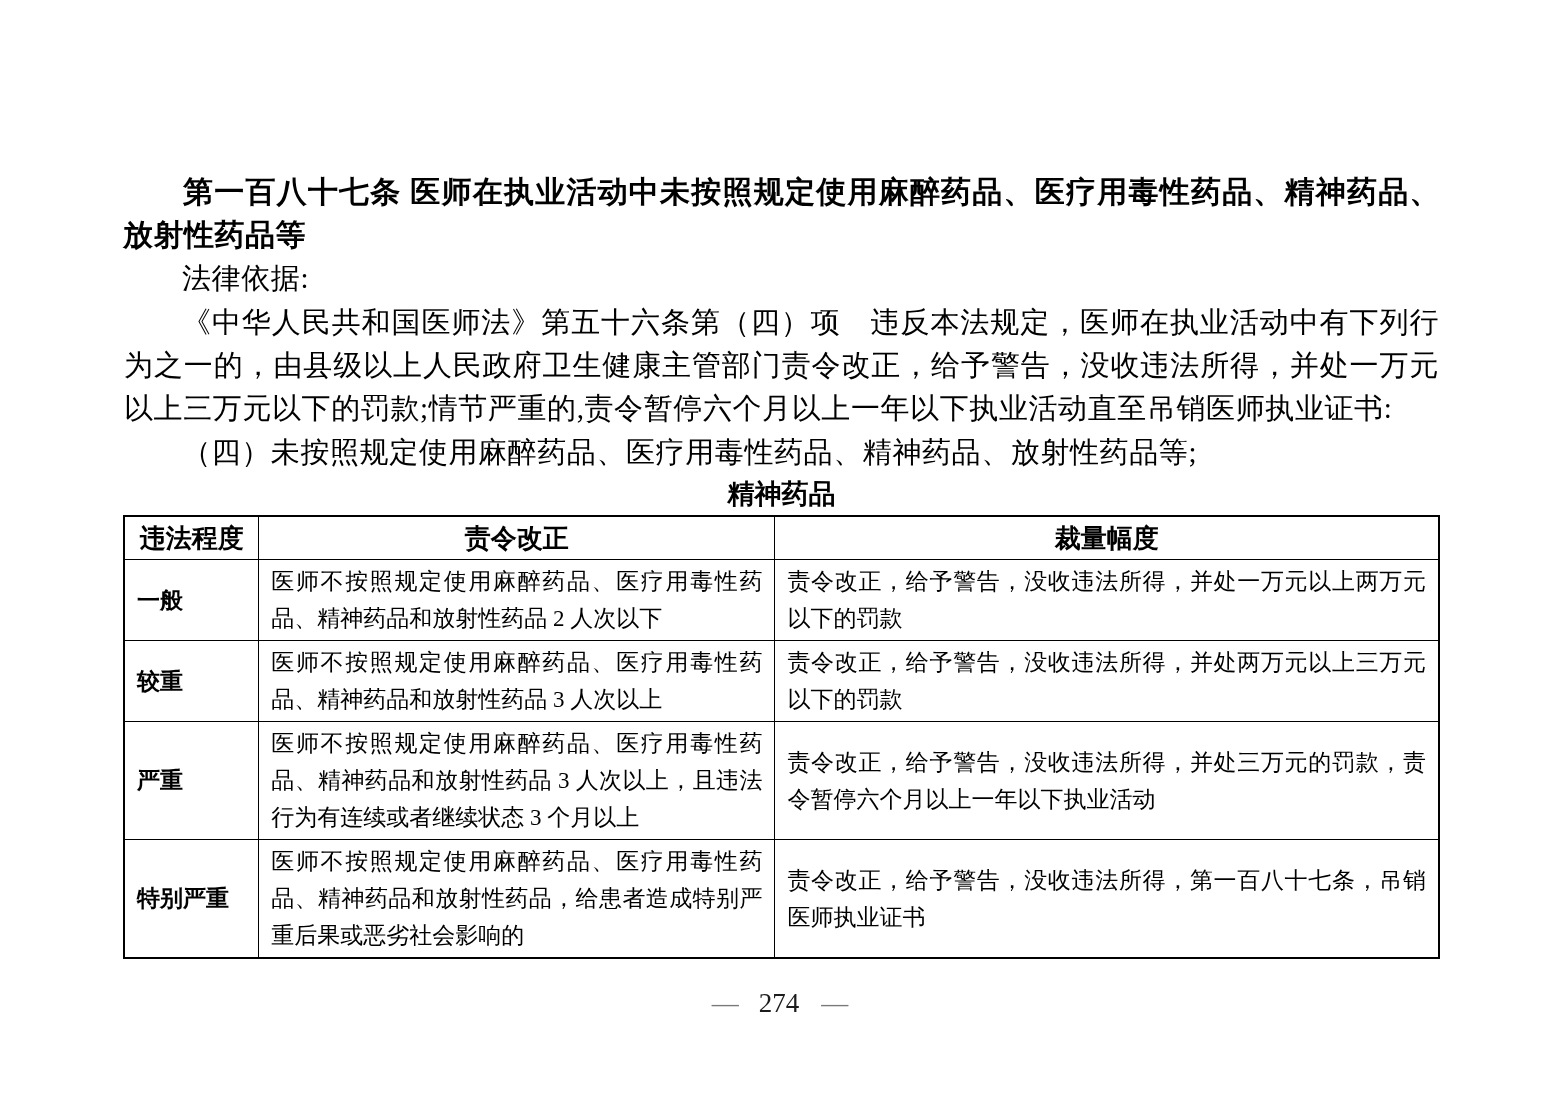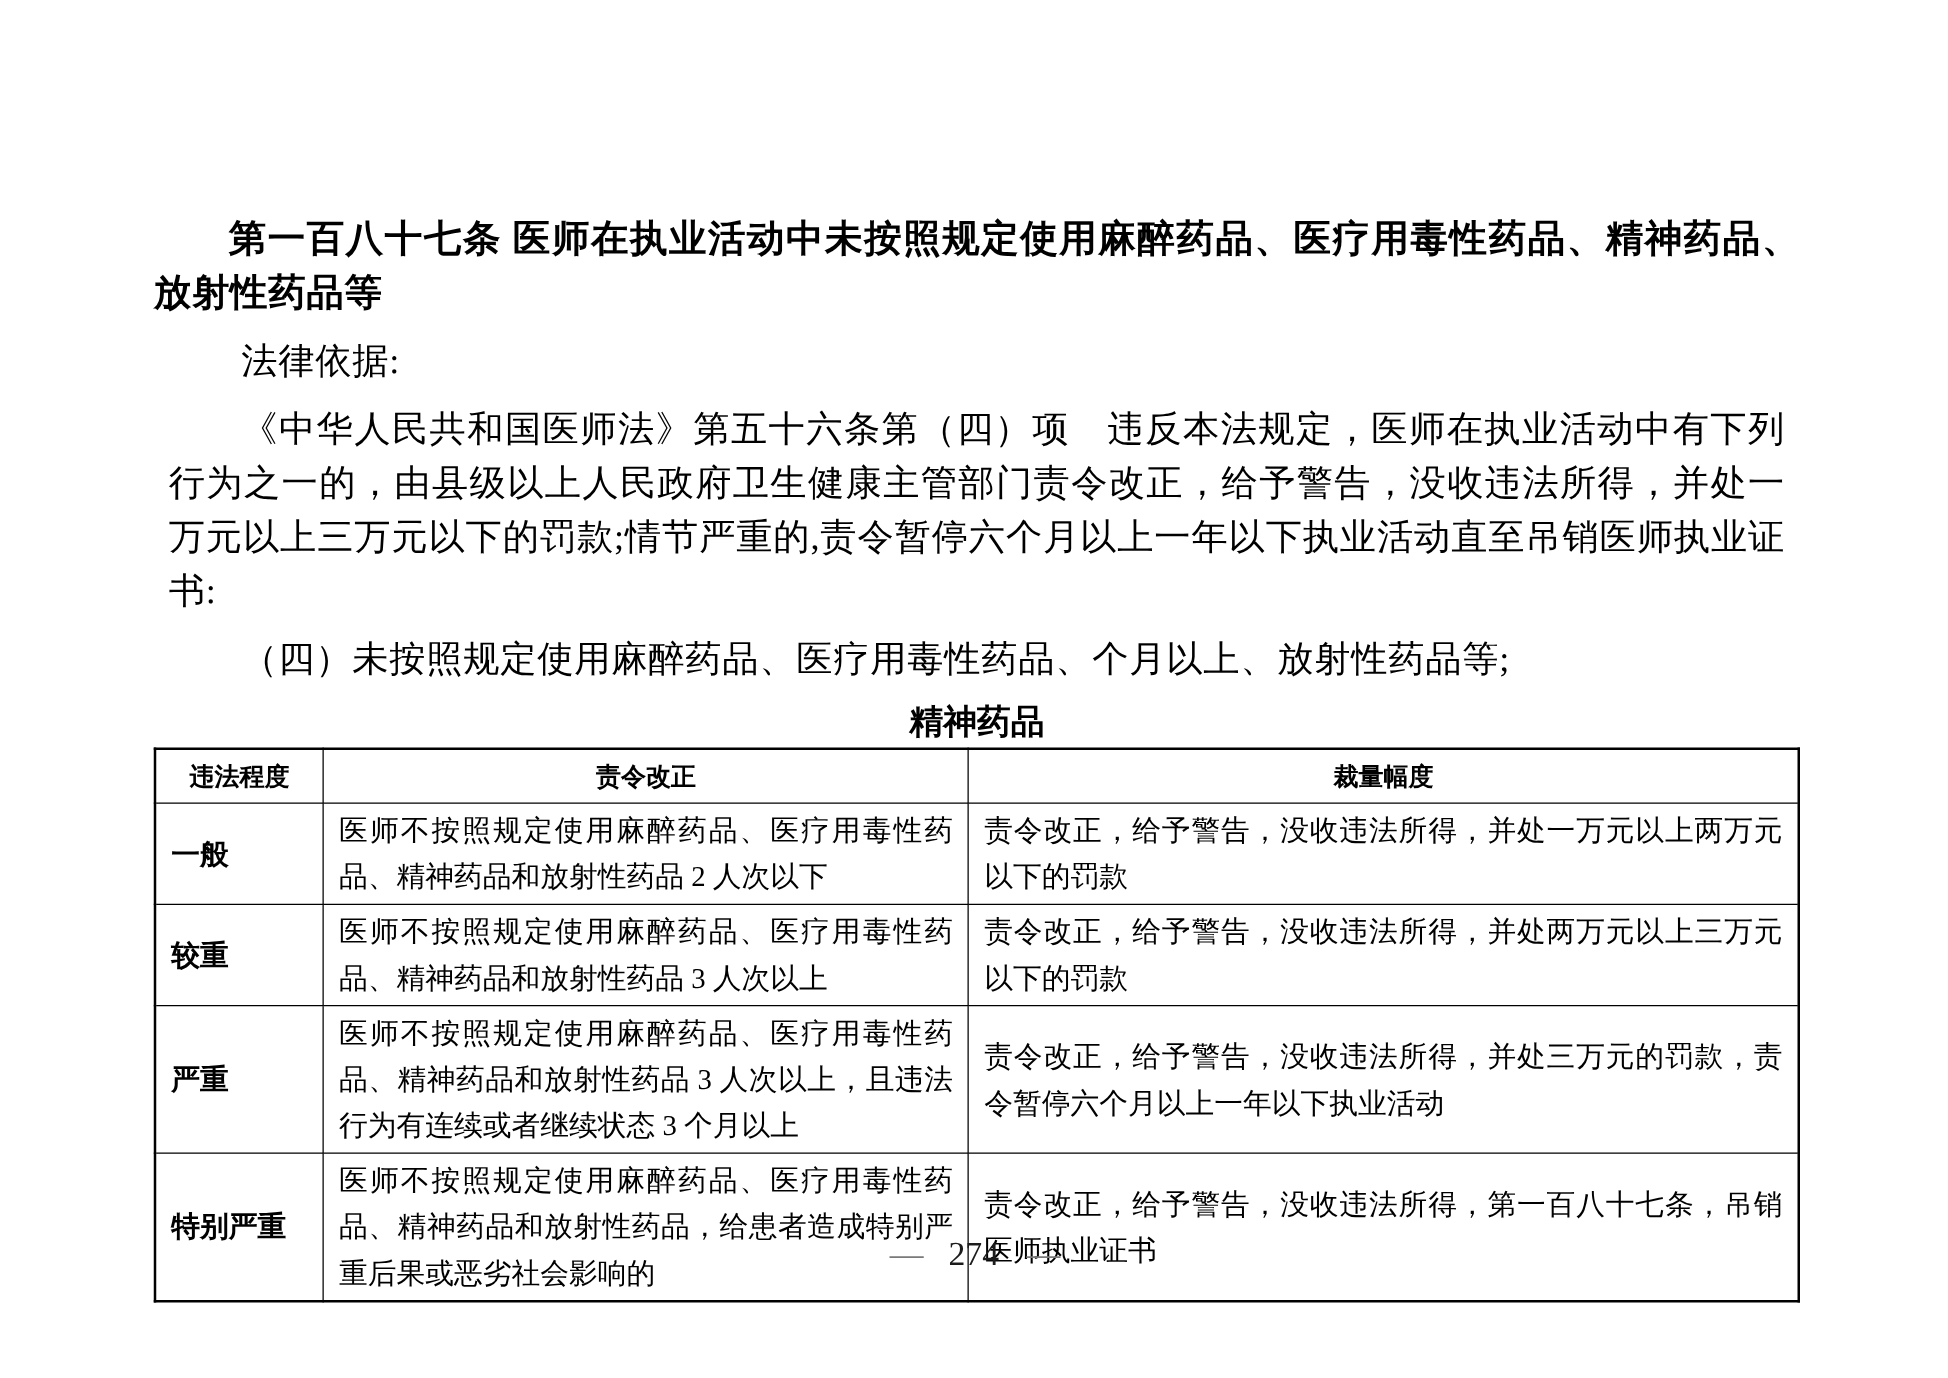--- a/index.html
+++ b/index.html
@@ -23,21 +23,21 @@
     margin: 0;
     padding-top: 170px;
     font-size: 30px;
     font-weight: 700;
     line-height: 43px;
     text-indent: 2em;
     text-align: justify;
     letter-spacing: 0.5px;
   }
   .para {
-    margin: 12px;
+    margin: 1px;
     font-size: 29px;
     line-height: 43px;
     text-indent: 2em;
     text-align: justify;
     letter-spacing: 0.6px;
   }
   .table-caption {
     margin-top: 5px;
     font-family: "Liberation Sans", "DejaVu Sans", sans-serif;
     font-size: 27px;
@@ -50,21 +50,21 @@
     width: 1317px;
     border-collapse: collapse;
     border: 2px solid #000;
     table-layout: fixed;
   }
   table.standards th, table.standards td {
     border: 1px solid #000;
   }
   table.standards th {
     font-family: "Liberation Sans", "DejaVu Sans", sans-serif;
-    font-size: 20px;
+    font-size: 26px;
     font-weight: 700;
     height: 42px;
     text-align: center;
     padding: 0 4px;
   }
   table.standards td {
     font-size: 23px;
     line-height: 37px;
     padding: 3px 12px;
     vertical-align: middle;
@@ -98,21 +98,21 @@
 
 <div class="page">
   <div class="content">
 
     <p class="doc-title">第一百八十七条 医师在执业活动中未按照规定使用麻醉药品、医疗用毒性药品、精神药品、放射性药品等</p>
 
     <p class="para">法律依据:</p>
 
     <p class="para">《中华人民共和国医师法》第五十六条第（四）项　违反本法规定，医师在执业活动中有下列行为之一的，由县级以上人民政府卫生健康主管部门责令改正，给予警告，没收违法所得，并处一万元以上三万元以下的罚款;情节严重的,责令暂停六个月以上一年以下执业活动直至吊销医师执业证书:</p>
 
-    <p class="para">（四）未按照规定使用麻醉药品、医疗用毒性药品、个月以上、放射性药品等;</p>
+    <p class="para">（四）未按照规定使用麻醉药品、医疗用毒性药品、精神药品、放射性药品等;</p>
 
     <div class="table-caption">精神药品</div>
 
     <table class="standards">
       <colgroup>
         <col class="col-level">
         <col class="col-consequence">
         <col class="col-discretion">
       </colgroup>
       <thead>

